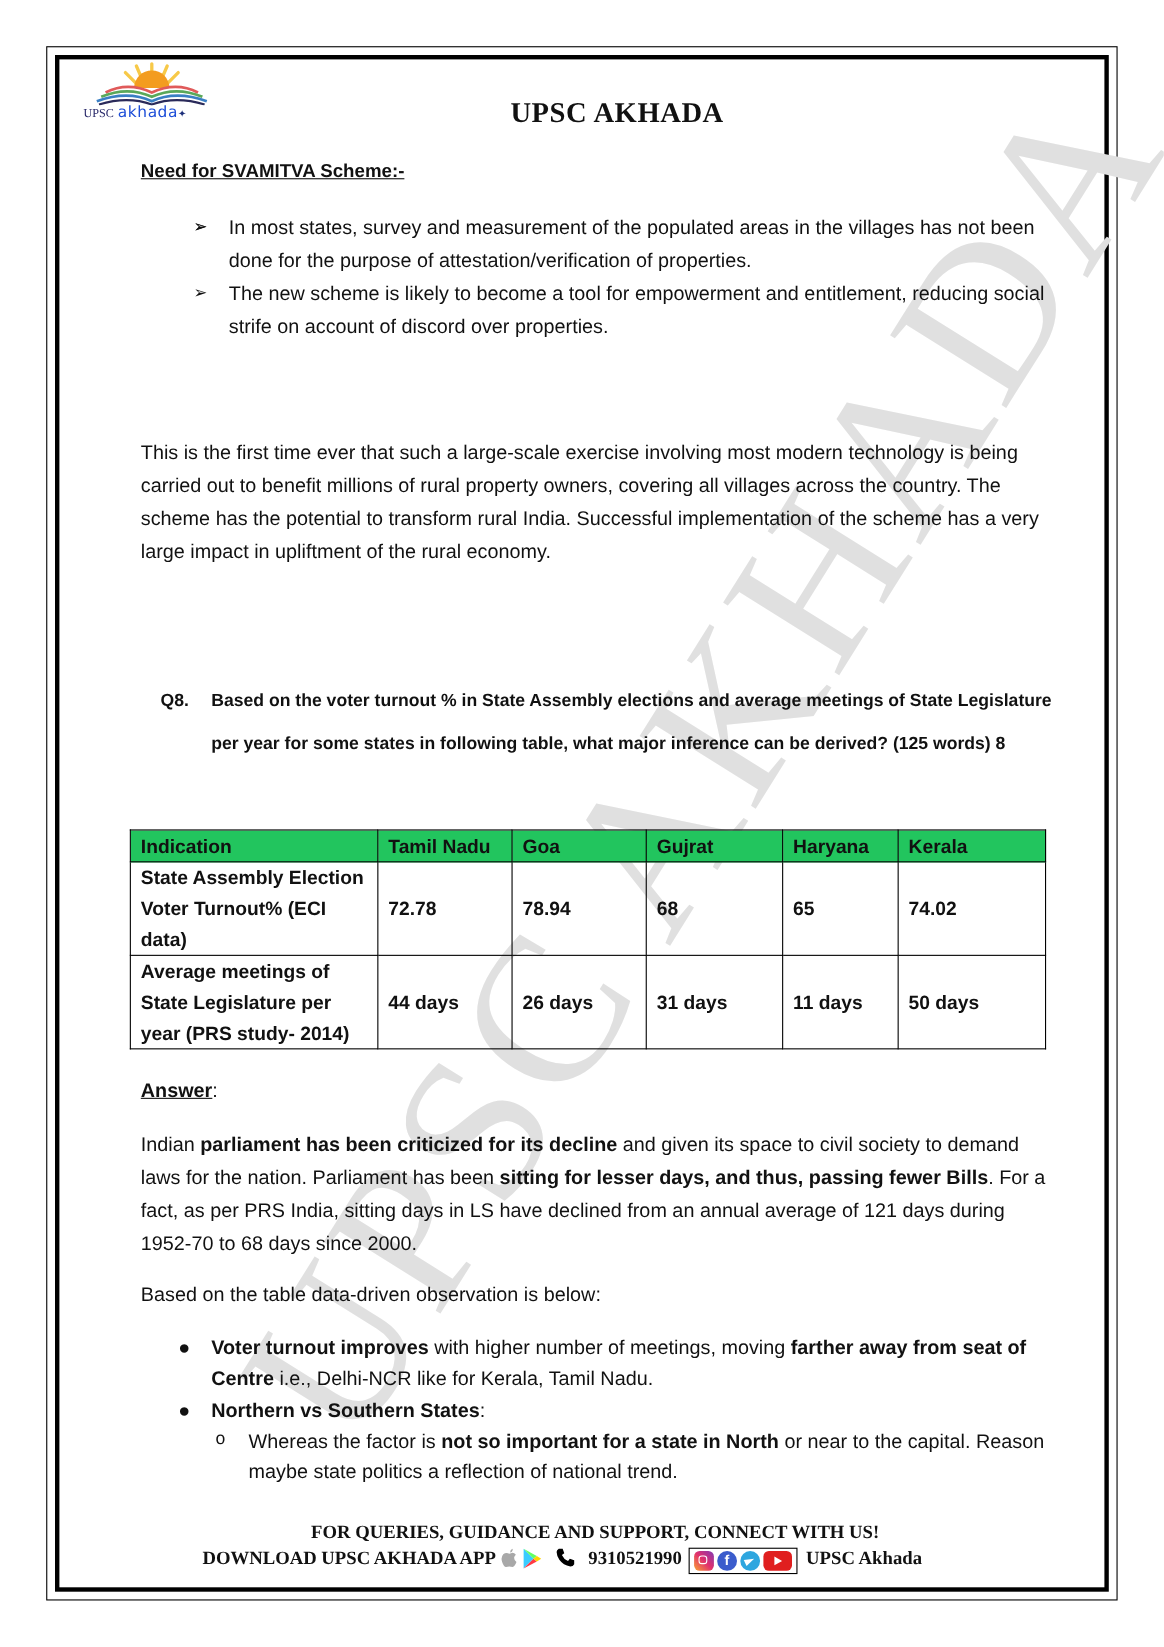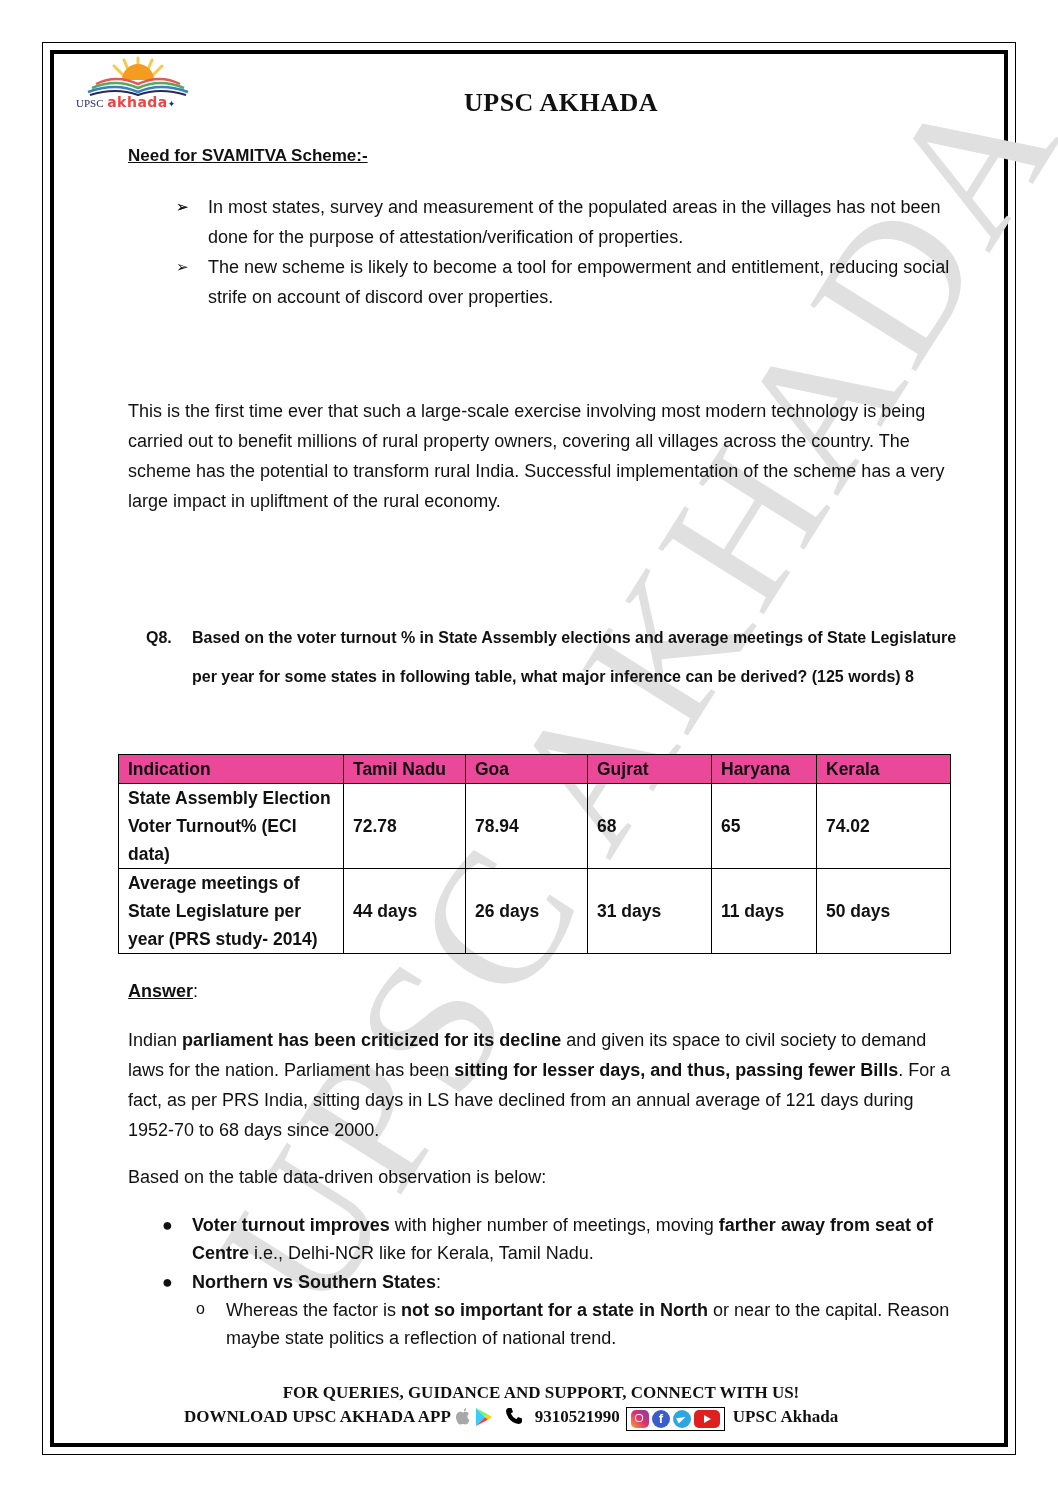--- a/index.html
+++ b/index.html
@@ -11,35 +11,35 @@
                     border: 4px solid #000; box-sizing: border-box; }
     .watermark { position: absolute; left: 150px; top: 520px; width: 900px;
                  font-family: "Liberation Serif", serif; font-size: 190px; color: #e0e0e0;
                  transform: rotate(-58deg); transform-origin: 0 0; white-space: nowrap;
                  letter-spacing: 6px; z-index: 0; pointer-events: none; top: 1230px; left: 175px; }
     .content { position: absolute; left: 0; top: 0; width: 1058px; height: 1497px; z-index: 1; }
     .abs { position: absolute; }
     .logo { left: 76px; top: 54px; width: 120px; height: 60px; }
     .logo-text { position: absolute; left: 0; top: 40px; font-size: 13px; white-space: nowrap; }
     .logo-text .upsc { font-family: "Liberation Serif", serif; color: #2b2b6b; font-size: 11px; }
-    .logo-text .akh { font-family: "DejaVu Sans", sans-serif; color: #ef4444; font-weight: bold; font-size: 14px; letter-spacing: 0.5px; }
+    .logo-text .akh { font-family: "DejaVu Sans", sans-serif; color: #1d4ed8; font-weight: normal; font-size: 14px; letter-spacing: 0.5px; }
     .doc-title { left: 0; width: 1122px; top: 88px; text-align: center;
                  font-family: "Liberation Serif", serif; font-weight: bold; font-size: 26px; letter-spacing: 0.5px; }
     .section-heading { left: 128px; top: 146px; font-size: 17px; font-weight: bold; text-decoration: underline; }
     .arrow-list { left: 172px; top: 192px; width: 790px; font-size: 18px; line-height: 30px; margin: 0; padding: 0; list-style: none; }
     .arrow-list li { position: relative; padding-left: 36px; }
     .arrow-list li .arrow { position: absolute; left: 4px; top: 0; font-size: 15px; }
     .para { left: 128px; width: 830px; font-size: 18px; line-height: 30px; }
     .question { left: 146px; top: 618px; width: 820px; font-size: 16px; font-weight: bold; line-height: 39px; }
     .question .qnum { position: absolute; left: 0; top: 0; }
     .question .qtext { margin-left: 46px; display: block; }
     table.data-table { position: absolute; left: 118px; top: 754px; width: 833px; border-collapse: collapse;
                        font-size: 17.5px; font-weight: bold; }
     table.data-table th, table.data-table td { border: 1.5px solid #000; text-align: left; padding: 0 9px; vertical-align: middle; }
-    table.data-table th { background: #ec4899; height: 28px; font-weight: bold; }
+    table.data-table th { background: #22c55e; height: 28px; font-weight: bold; }
     table.data-table td { height: 84px; line-height: 28px; }
     .answer-label { left: 128px; top: 981px; font-size: 18px; font-weight: bold; }
     .answer-label .lbl { text-decoration: underline; }
     .answer-label .colon { font-weight: normal; }
     .bullet-list { left: 162px; top: 1211px; width: 800px; font-size: 18px; line-height: 28px; margin: 0; padding: 0; list-style: none; }
     .bullet-list > li { position: relative; padding-left: 30px; margin-bottom: 1px; }
     .bullet-list > li > .dot { position: absolute; left: 0; top: 0; font-size: 18px; }
     .sub-list { margin: 0; padding: 0; list-style: none; }
     .sub-list li { position: relative; padding-left: 64px; }
     .sub-list li .circ { position: absolute; left: 34px; top: -1px; font-size: 16px; }

